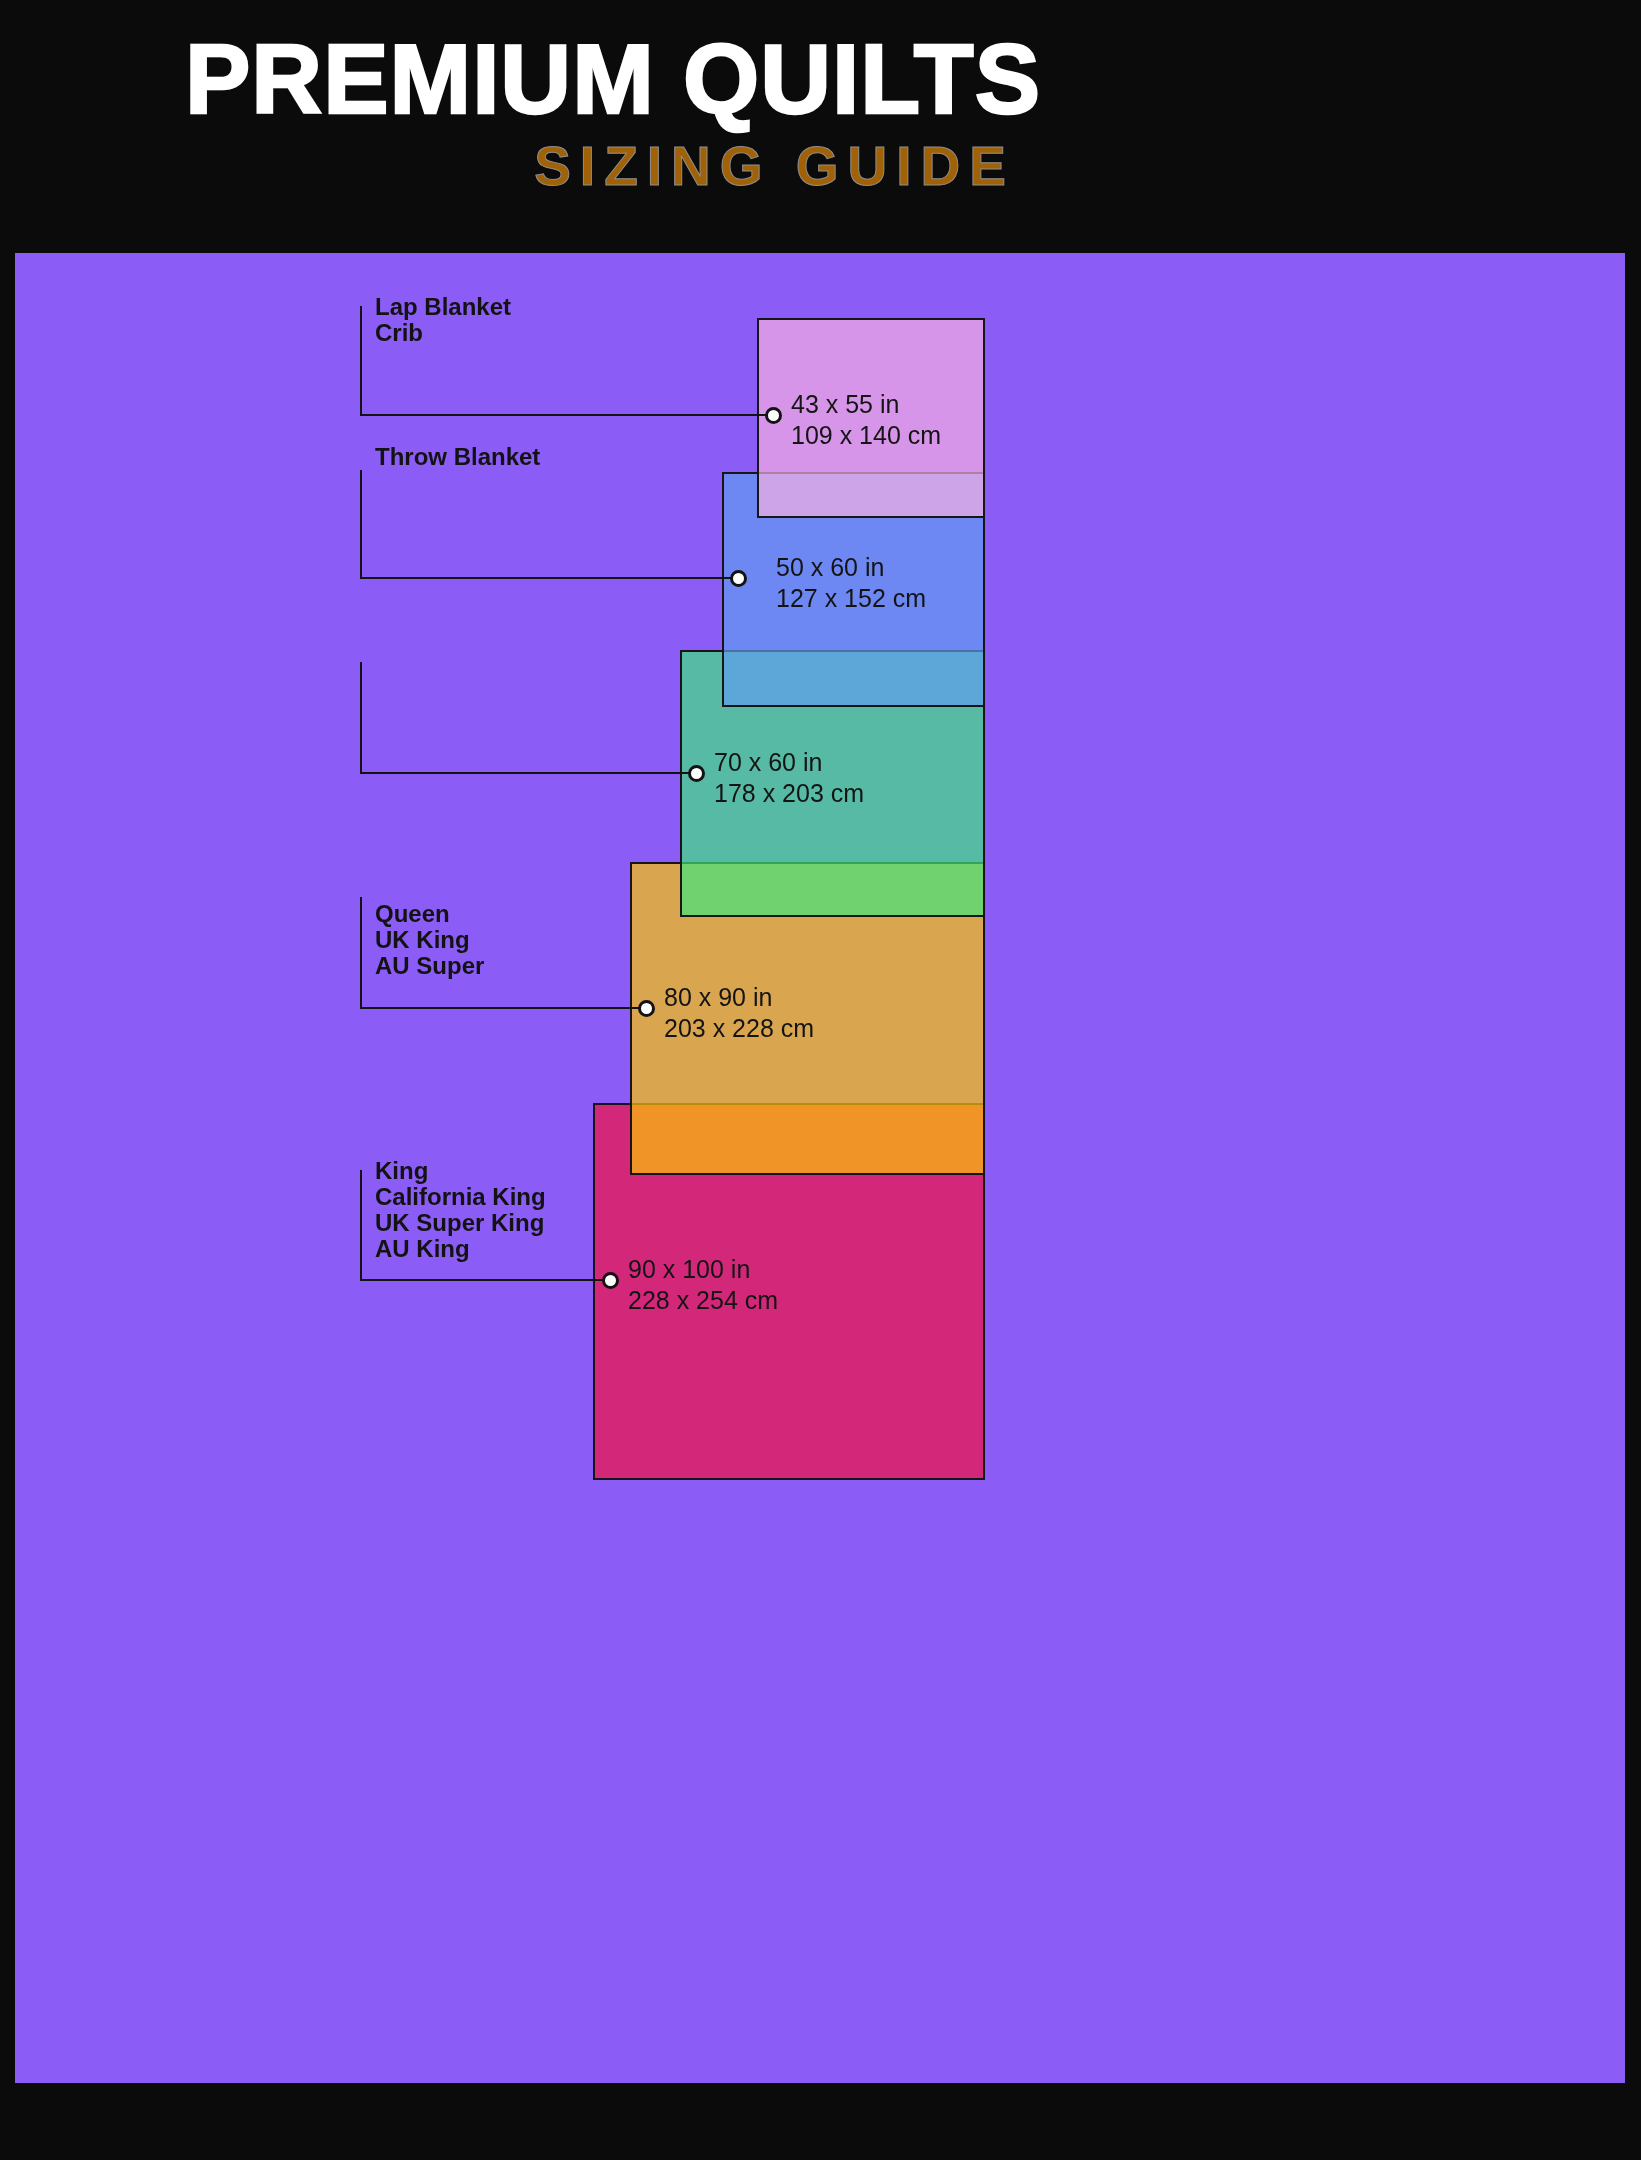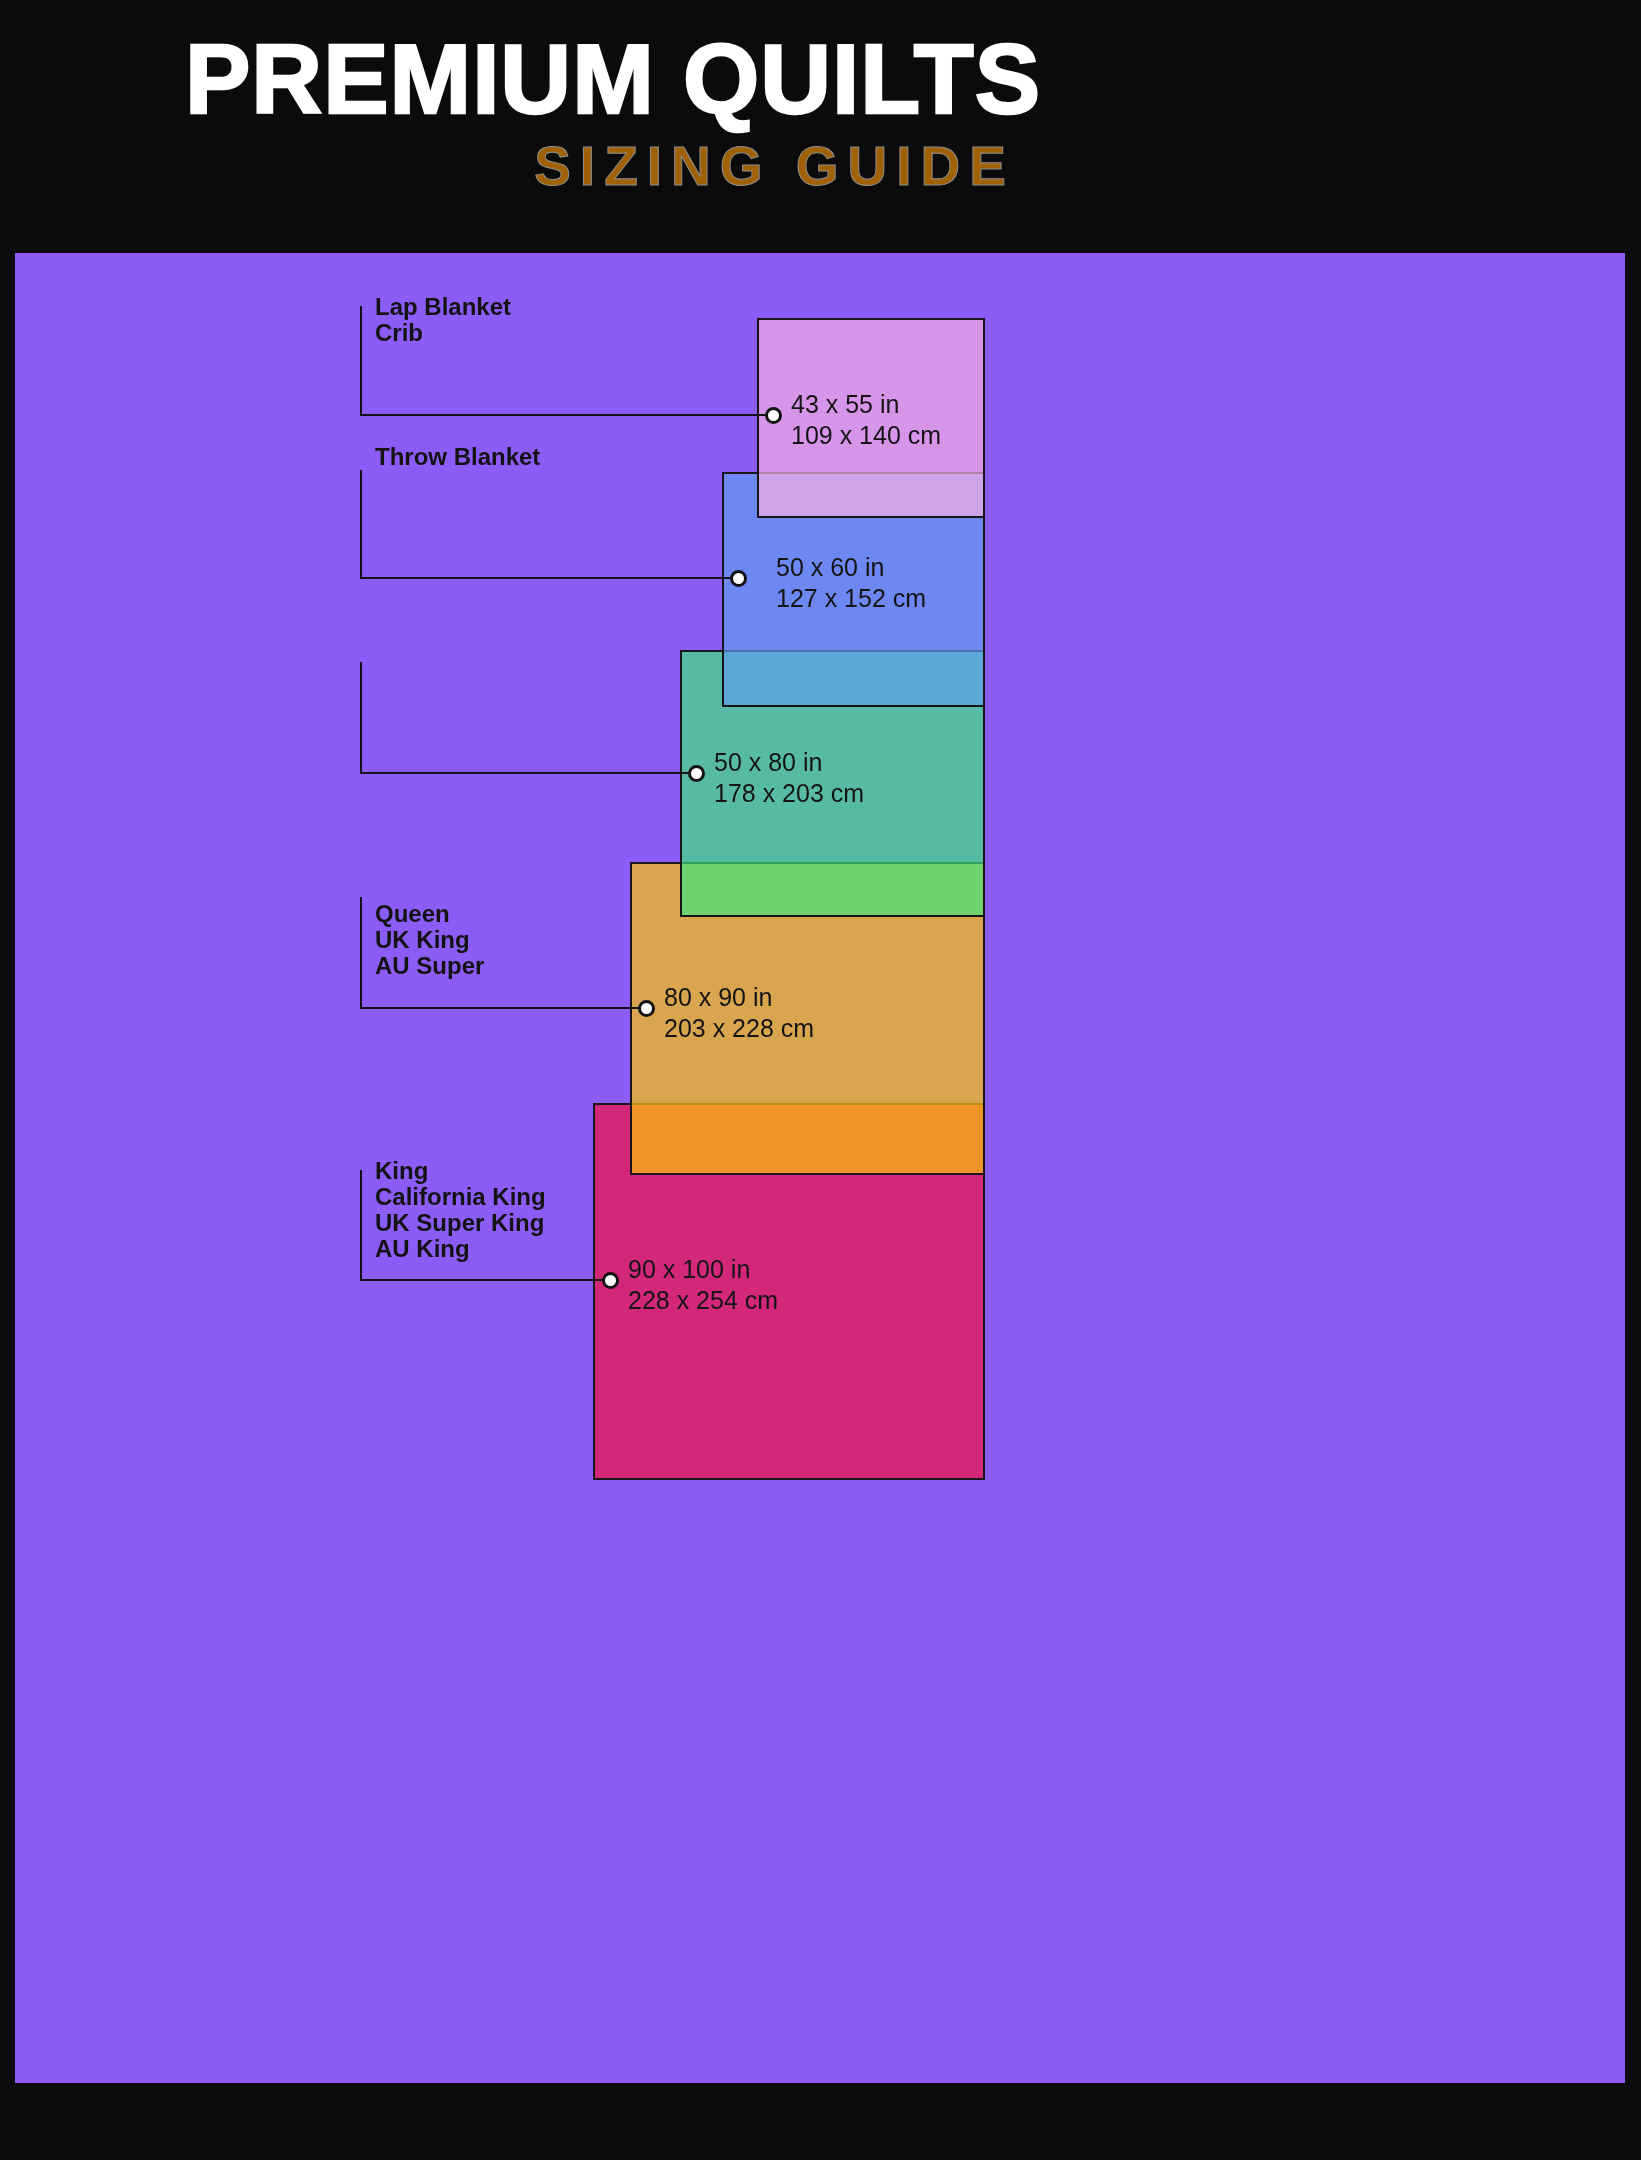--- a/index.html
+++ b/index.html
@@ -105,21 +105,21 @@
       <div class="marker-dot" style="left: 715px; top: 317px;"></div>
       <div class="size-label" style="left: 741px; top: 299px; margin-left: 20px;">
         <div>50 x 60 in</div>
         <div>127 x 152 cm</div>
       </div>
       <div class="quilt-rect" style="left: 665px; top: 397px; width: 305px; height: 267px; background: rgba(62, 231, 125, 0.68); z-index: 8;"></div>
       <div class="line-v" style="left: 345px; top: 409px; width: 2px; height: 111px;"></div>
       <div class="line-h" style="left: 345px; top: 519px; width: 329px; height: 2px;"></div>
       <div class="marker-dot" style="left: 673px; top: 512px;"></div>
       <div class="size-label" style="left: 699px; top: 494px;">
-        <div>50 x 80 in</div>
+        <div>70 x 60 in</div>
         <div>178 x 203 cm</div>
       </div>
       <div class="quilt-rect" style="left: 615px; top: 609px; width: 355px; height: 313px; background: rgba(255, 200, 0, 0.68); z-index: 7;"></div>
       <div class="item-label" style="left: 360px; top: 632px; margin-top: 16px;">
         <div>Queen</div>
         <div>UK King</div>
         <div>AU Super</div>
       </div>
       <div class="line-v" style="left: 345px; top: 644px; width: 2px; height: 111px;"></div>
       <div class="line-h" style="left: 345px; top: 754px; width: 279px; height: 2px;"></div>

